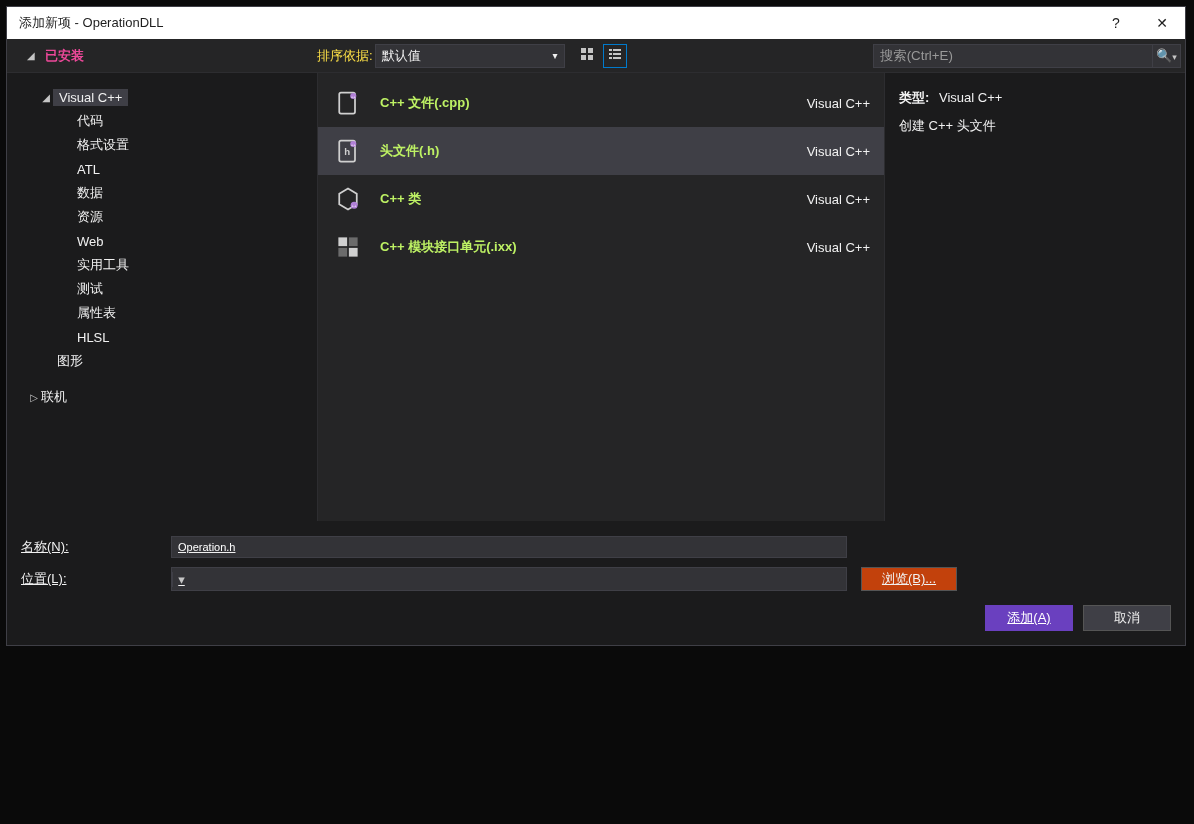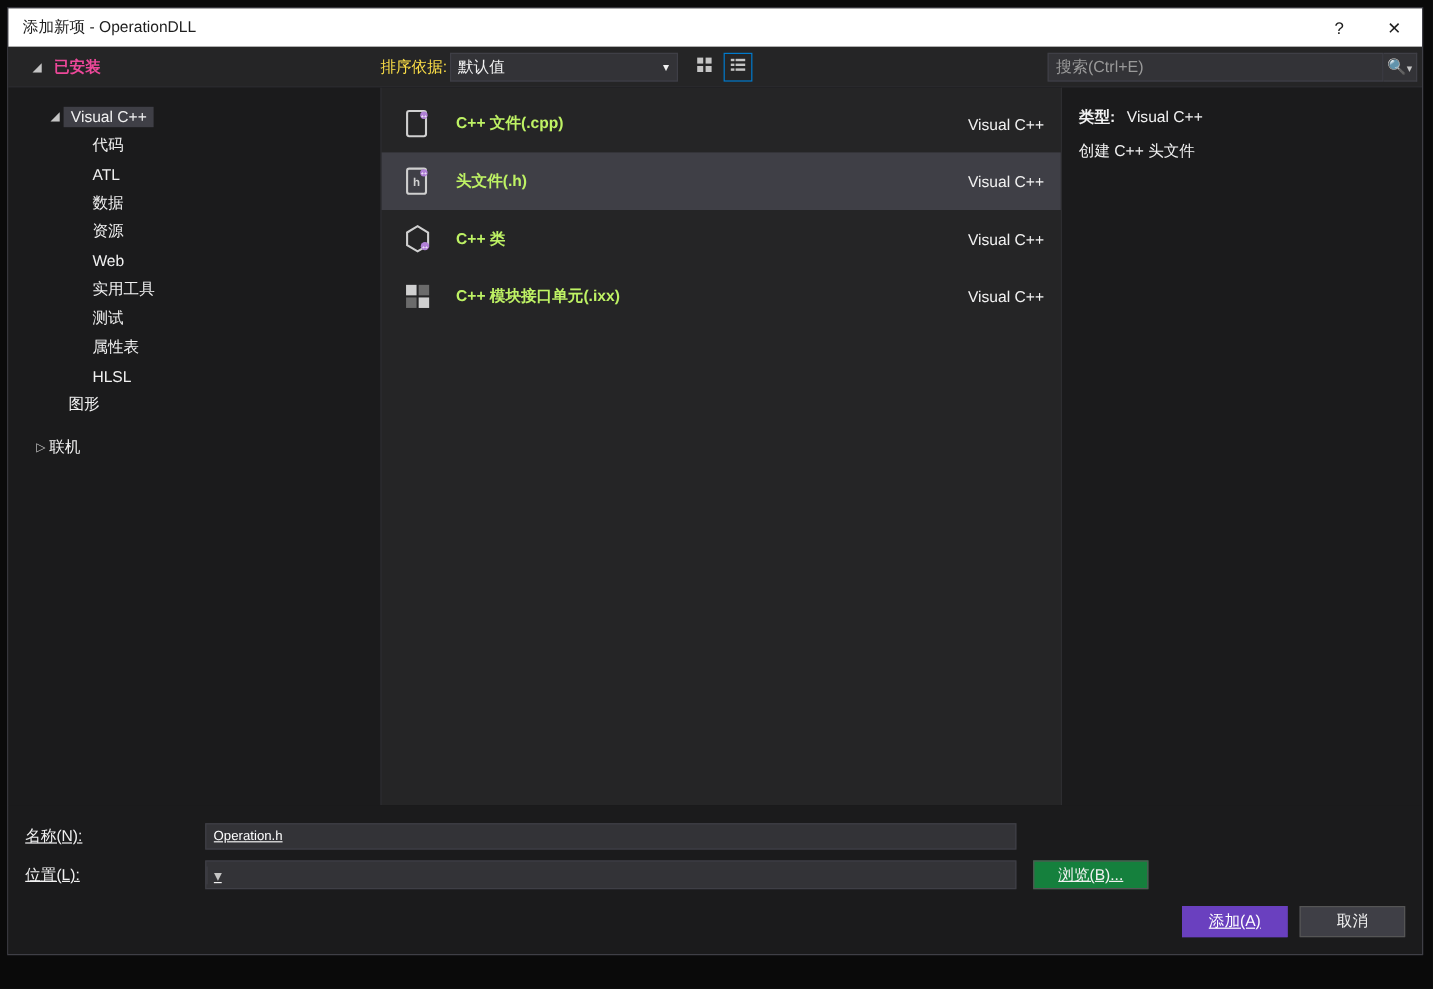--- a/index.html
+++ b/index.html
@@ -9,21 +9,21 @@
     background: #0a0a0a;
     font-family: "Microsoft YaHei", "Segoe UI", sans-serif;
     font-size: 13px;
     color: #f1f1f1;
     overflow: hidden;
     position: relative;
   }
   .dialog {
     position: absolute;
     left: 6px; top: 6px;
-    width: 1180px; height: 790px;
+    width: 1180px; height: 640px;
     background: #1b1b1c;
     border: 1px solid #3f3f46;
     display: flex;
     flex-direction: column;
   }
   
   .titlebar {
     height: 32px;
     background: #ffffff;
     color: #1e1e1e;
@@ -122,21 +122,21 @@
   }
   .name-input{ width:676px; }
   .loc-wrap{
     width:676px; height:24px; display:flex;
     background:#333337; border:1px solid #3f3f46; align-items:center;
   }
   .loc-wrap input{ flex:1; background:transparent; border:none; color:#fff; padding:0 6px; outline:none; font-family:inherit; font-size:13px;}
   .loc-dd{ width:18px; text-align:center; color:#c5c5c5; border-left:1px solid #3f3f46;}
   .browse-btn{
     margin-left:14px; width:96px; height:24px;
-    background:#15803d; border:1px solid #555;
+    background:#c2410c; border:1px solid #555;
     color:#f1f1f1; display:flex;align-items:center;justify-content:center;
   }
 
   .footer-btns{
     display:flex; justify-content:flex-end; gap:10px;
     padding:10px 0 14px 0;
   }
   .btn{
     width:88px;height:26px;display:flex;align-items:center;justify-content:center;
     border:1px solid #555;
@@ -206,20 +206,23 @@
     <div class="sidebar">
       <div class="tree-item selected" style="padding-left:16px;">
         <span class="arrow">◢</span>
         <span class="label-span">Visual C++</span>
       </div>
       <div class="tree-sub2" id="vcpp-children">
           <div class="tree-item">
             <span>代码</span>
           </div>
           <div class="tree-item">
+            <span>格式设置</span>
+          </div>
+          <div class="tree-item">
             <span>ATL</span>
           </div>
           <div class="tree-item">
             <span>数据</span>
           </div>
           <div class="tree-item">
             <span>资源</span>
           </div>
           <div class="tree-item">
             <span>Web</span>

